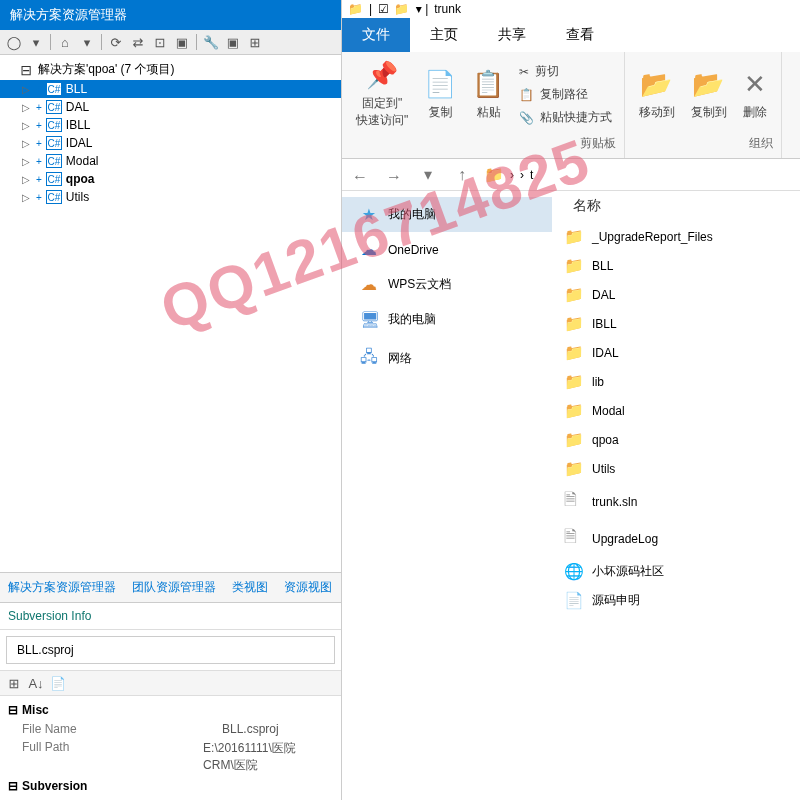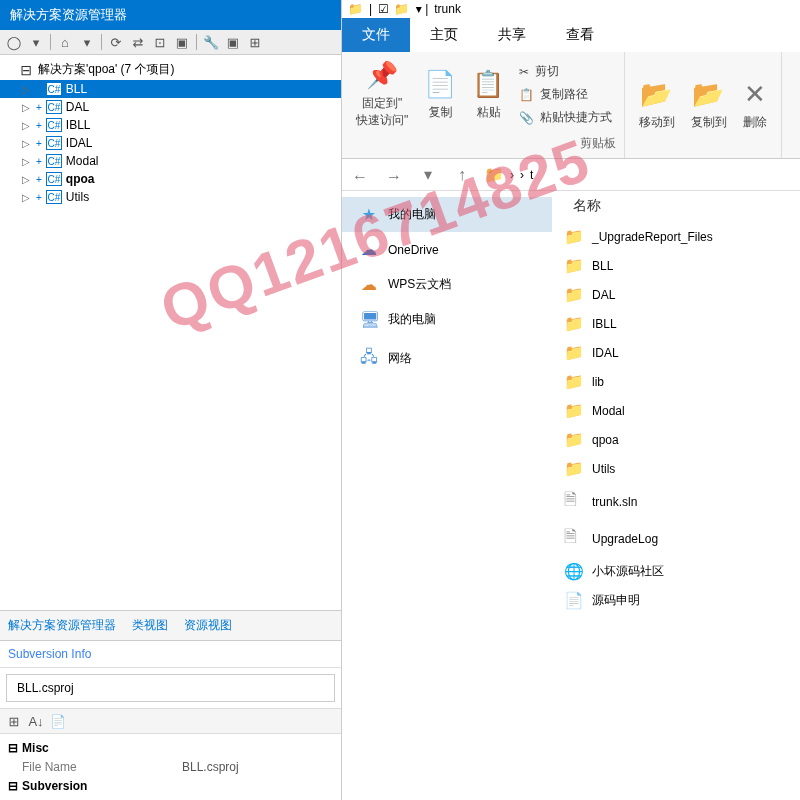--- a/index.html
+++ b/index.html
@@ -18,26 +18,26 @@
     .tree-item.indent1 { padding-left: 22px; }
     .tree-item.selected { background: #0076d0; color: #fff; }
     .tree-expand { width: 10px; display: inline-block; color: #666; font-size: 10px; }
     .tree-icon { width: 16px; height: 14px; display: inline-flex; align-items: center; justify-content: center; font-size: 10px; background: #fff; border: 1px solid #0076d0; color: #0076d0; }
     .tree-icon.sol { border: none; background: none; color: #333; font-size: 14px; }
     .tree-item.bold .tree-label { font-weight: bold; }
     
     .vs-tabs { display: flex; border-top: 1px solid #ccc; background: #f5f5f5; font-size: 12px; }
     .vs-tab { padding: 6px 8px; color: #0078d4; cursor: pointer; }
     .sub-info { border-top: 1px solid #ccc; }
-    .sub-title { padding: 6px 8px; color: #3b82f6; border-bottom: 1px solid #ddd; }
+    .sub-title { padding: 6px 8px; color: #0f766e; border-bottom: 1px solid #ddd; }
     .sub-file { padding: 6px 10px; border: 1px solid #ccc; margin: 6px; }
     .prop-toolbar { padding: 4px 6px; display: flex; gap: 6px; border-top: 1px solid #ddd; border-bottom: 1px solid #ddd; background: #f5f5f5;}
     .prop-section { padding: 4px 8px; }
     .prop-header { display: flex; align-items: center; gap: 4px; font-weight: bold; padding: 3px 0;}
-    .prop-row { display: flex; padding: 2px 0 2px 14px; color: #555; }
+    .prop-row { display: flex; padding: 2px 0 2px 14px; color: #555; gap: 40px; }
     .prop-key { width: 160px; color: #777; }
     
     
     .explorer { flex: 1; display: flex; flex-direction: column; }
     .exp-titlebar { display: flex; align-items: center; padding: 2px 6px; gap: 6px; font-size: 13px;}
     .exp-titlebar .folder-ico { color: #edc24a; }
     .exp-ribbon-tabs { display: flex; }
     .rtab { padding: 8px 20px; font-size: 14px; cursor: pointer; }
     .rtab.file { background: #1979ca; color: #fff; }
     .ribbon { display: flex; background: #f7f7f7; border-bottom: 1px solid #ccc; min-height: 105px; }
@@ -134,39 +134,44 @@
         <div class="tree-item indent1">
     <span class="tree-expand">▷</span>
     <span style="color:#0076d0;font-size:10px">+</span>
     <span class="tree-icon">C#</span>
     <span class="tree-label">Utils</span>
   </div>
       </div>
   </div>
   <div class="vs-tabs" id="vs-tabs">
       <div class="vs-tab">解决方案资源管理器</div>
+      <div class="vs-tab">团队资源管理器</div>
       <div class="vs-tab">类视图</div>
       <div class="vs-tab">资源视图</div>
     </div>
   <div class="sub-info">
     <div class="sub-title">Subversion Info</div>
     <div class="sub-file">BLL.csproj</div>
     <div class="prop-toolbar">
       <span class="vs-toolbar-icon">⊞</span>
       <span class="vs-toolbar-icon">A↓</span>
       <span class="vs-toolbar-icon">📄</span>
     </div>
     <div class="prop-section">
       <div class="prop-header">
           <span>⊟</span>
           <span>Misc</span>
         </div>
       <div class="prop-row">
         <span class="prop-key">File Name</span>
         <span>BLL.csproj</span>
+      </div>
+      <div class="prop-row">
+        <span class="prop-key">Full Path</span>
+        <span>E:\20161111\医院CRM\医院</span>
       </div>
       <div class="prop-header">
           <span>⊟</span>
           <span>Subversion</span>
         </div>
     </div>
   </div>
 </div>
 
 <div class="explorer">
@@ -225,20 +230,21 @@
           </div>
         <div class="ribbon-btn-lg">
             <span class="ico">📂</span>
             <span>复制到</span>
           </div>
         <div class="ribbon-btn-lg">
             <span class="ico">✕</span>
             <span>删除</span>
           </div>
       </div>
+      <div class="ribbon-label">组织</div>
     </div>
   </div>
   <div class="nav-bar">
     <span class="nav-arrow">←</span>
     <span class="nav-arrow">→</span>
     <span class="nav-arrow">▾</span>
     <span class="nav-arrow">↑</span>
     <div class="breadcrumb">
       <span class="bc-folder">📁</span>
       <span>›</span>

